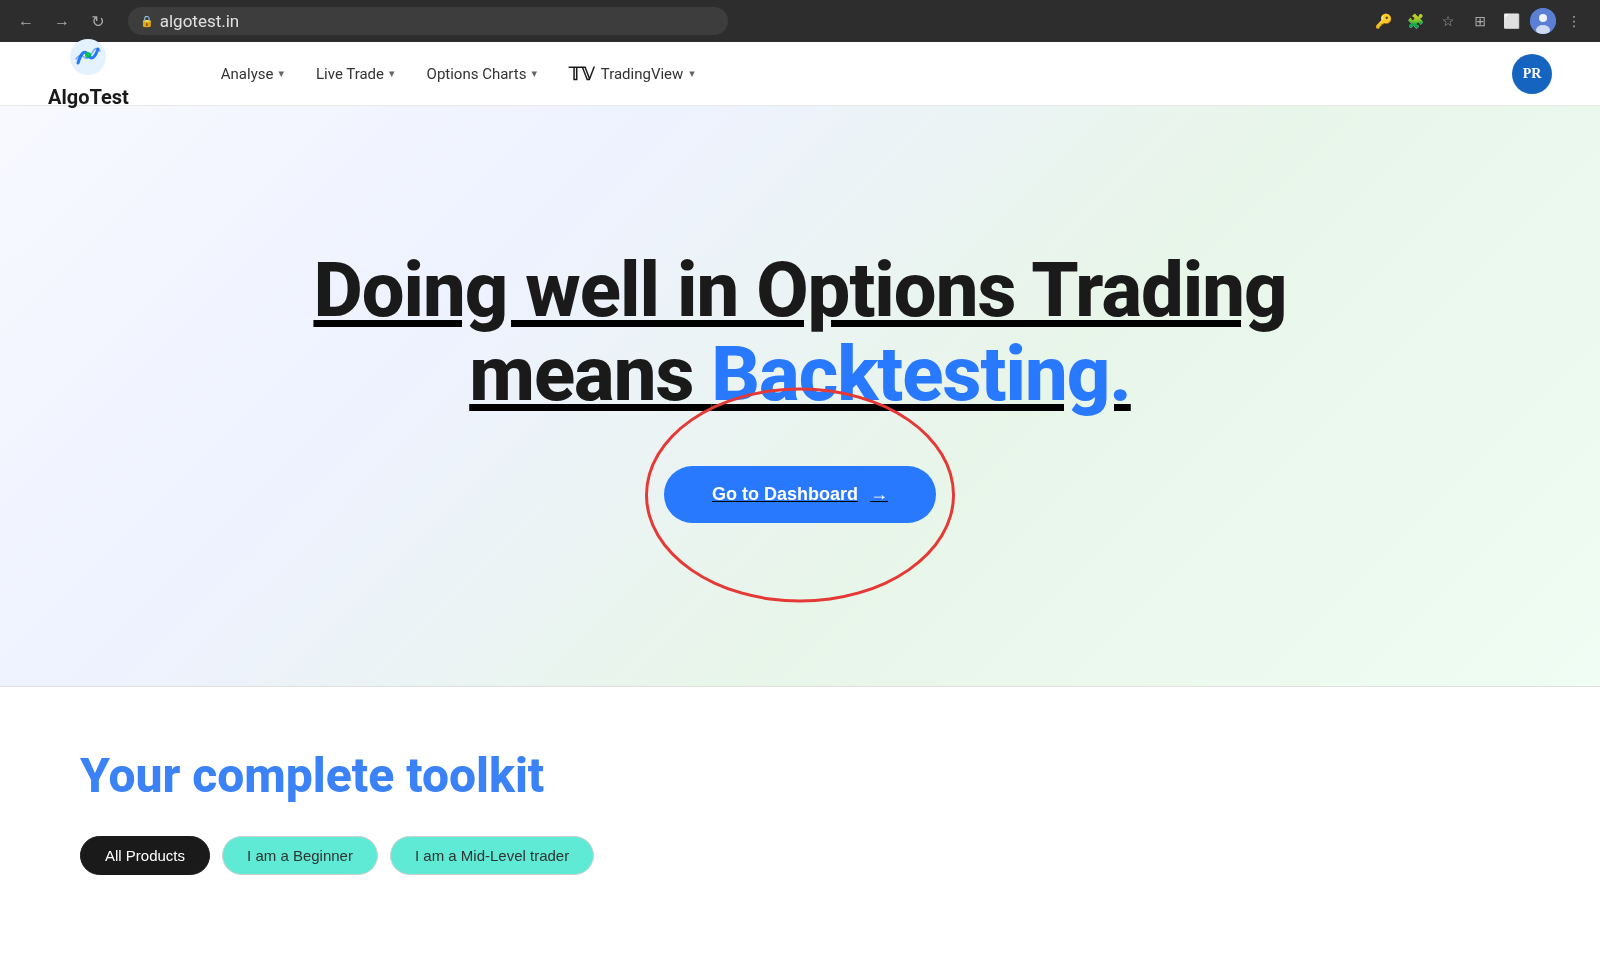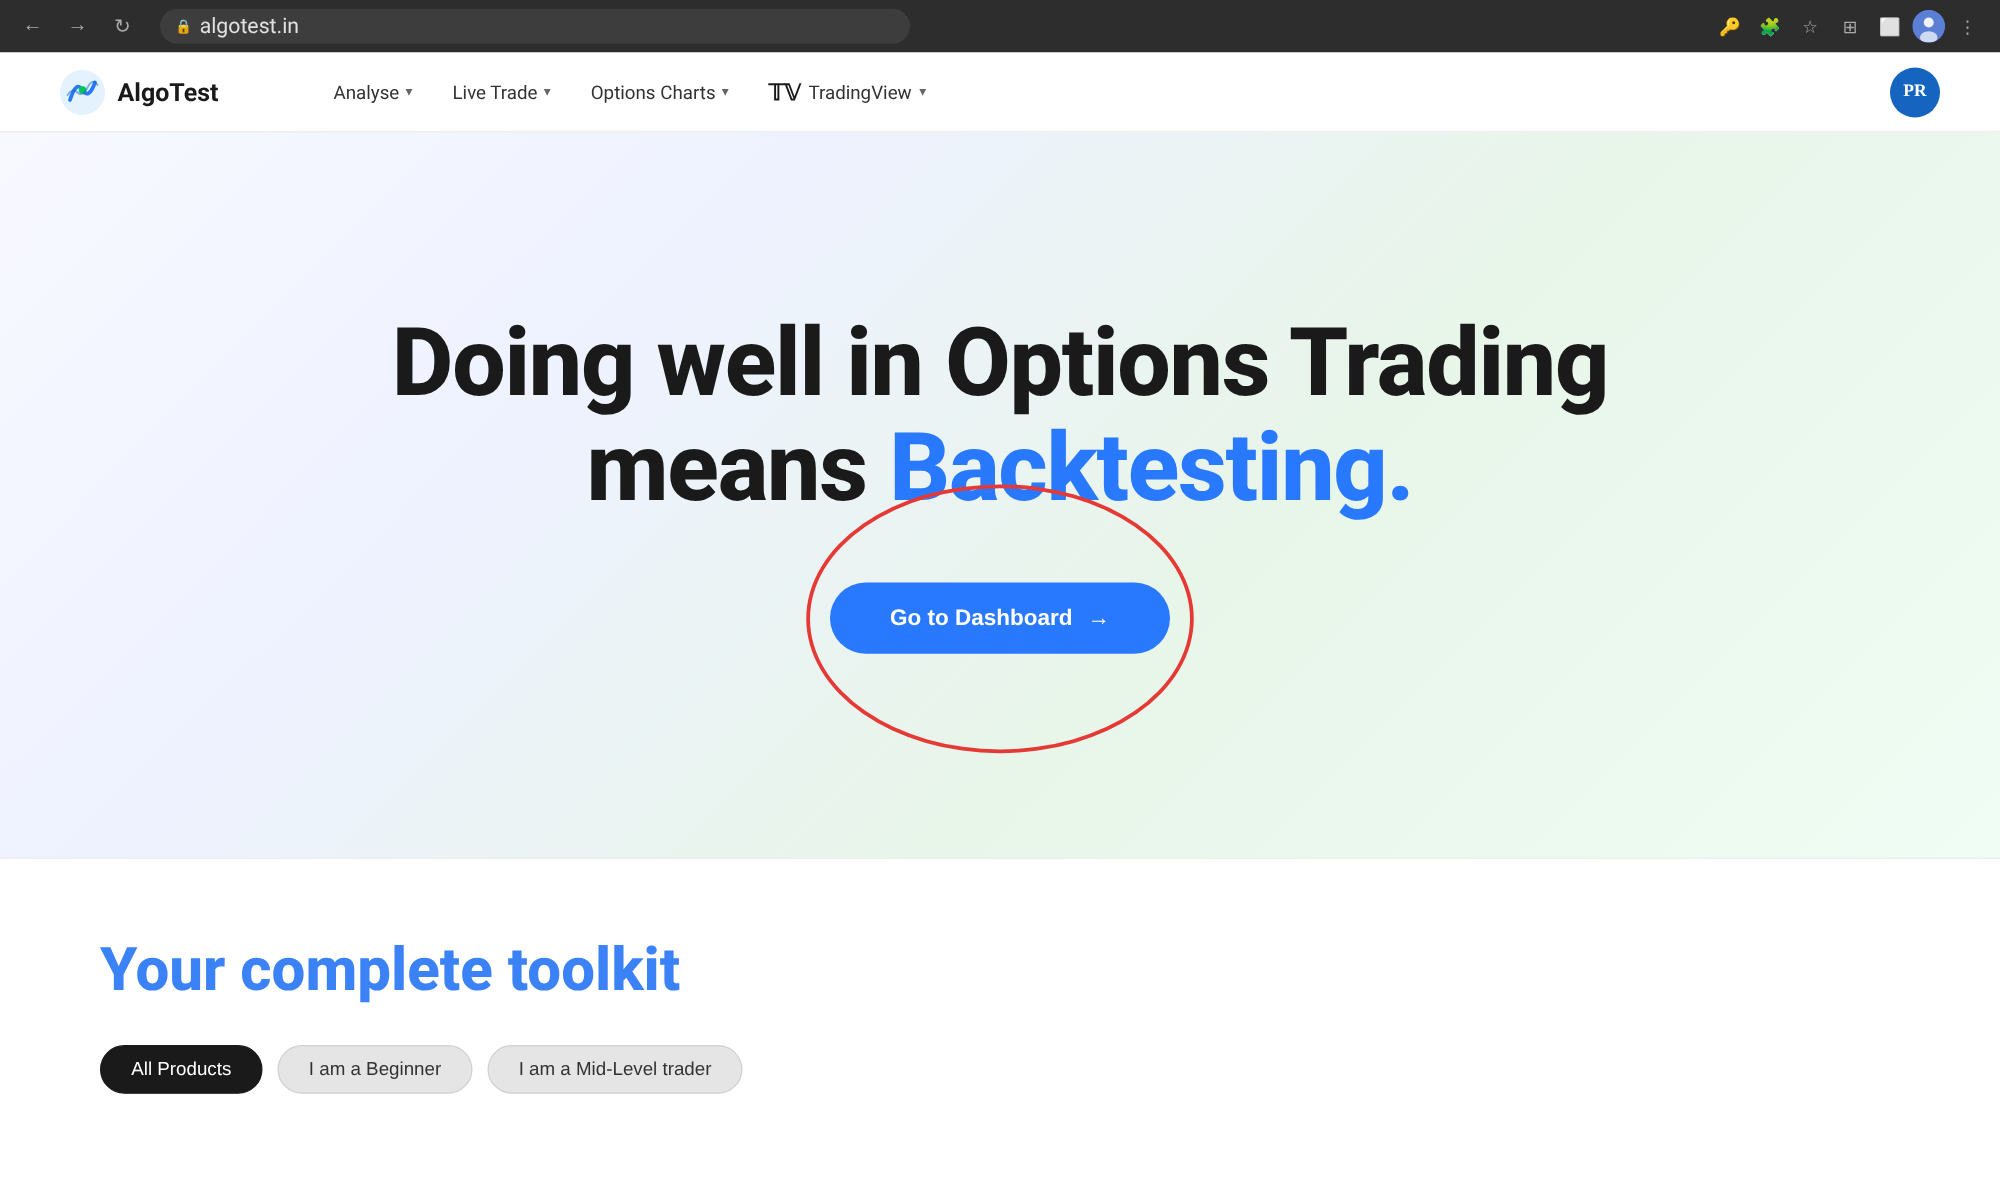--- a/index.html
+++ b/index.html
@@ -105,20 +105,21 @@
       padding: 0 48px;
       position: relative;
       z-index: 10;
     }
 
     .logo-area {
       display: flex;
       align-items: center;
       gap: 10px;
       text-decoration: none;
+      flex-direction: column;
     }
 
     .logo-icon {
       width: 36px;
       height: 36px;
     }
 
     .logo-text {
       font-size: 20px;
       font-weight: 700;
@@ -184,20 +185,21 @@
     .hero {
       background: linear-gradient(135deg, #f8f9ff 0%, #eef2ff 30%, #e8f5e9 60%, #f0fdf4 100%);
       min-height: 580px;
       display: flex;
       flex-direction: column;
       align-items: center;
       justify-content: center;
       text-align: center;
       padding: 60px 40px 80px;
       position: relative;
+      text-decoration: underline;
     }
 
     .hero-title {
       font-size: 76px;
       font-weight: 800;
       color: #1a1a1a;
       line-height: 1.1;
       max-width: 1100px;
       letter-spacing: -1px;
     }
@@ -279,21 +281,21 @@
       flex-wrap: wrap;
     }
 
     .toolkit-tab {
       padding: 10px 24px;
       border: 1.5px solid #d0d0d0;
       border-radius: 50px;
       font-size: 15px;
       color: #333;
       cursor: pointer;
-      background: #e5e5e5;
+      background: #5eead4;
       font-weight: 500;
       transition: all 0.2s;
     }
 
     .toolkit-tab.active {
       background: #1a1a1a;
       border-color: #1a1a1a;
       color: #fff;
     }
   </style>

